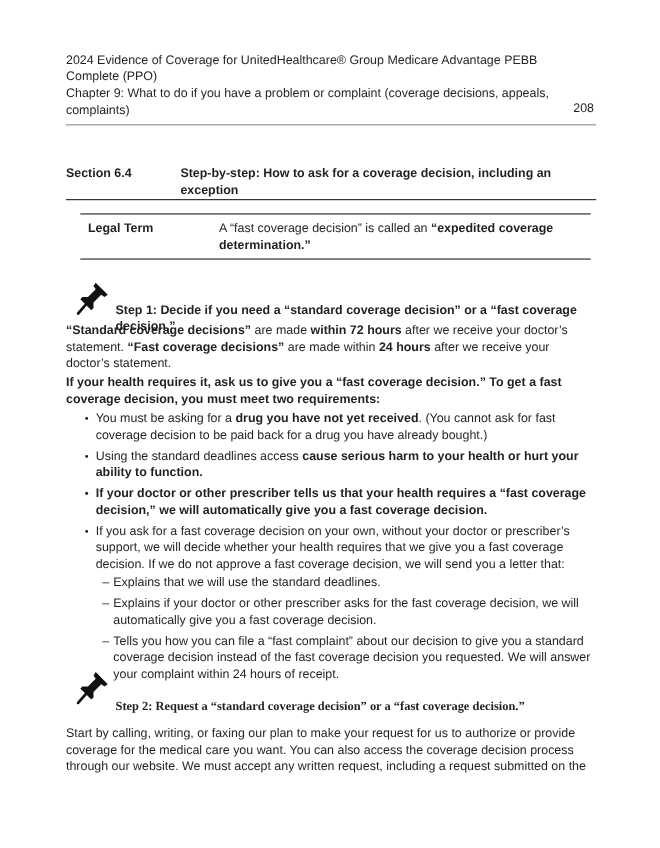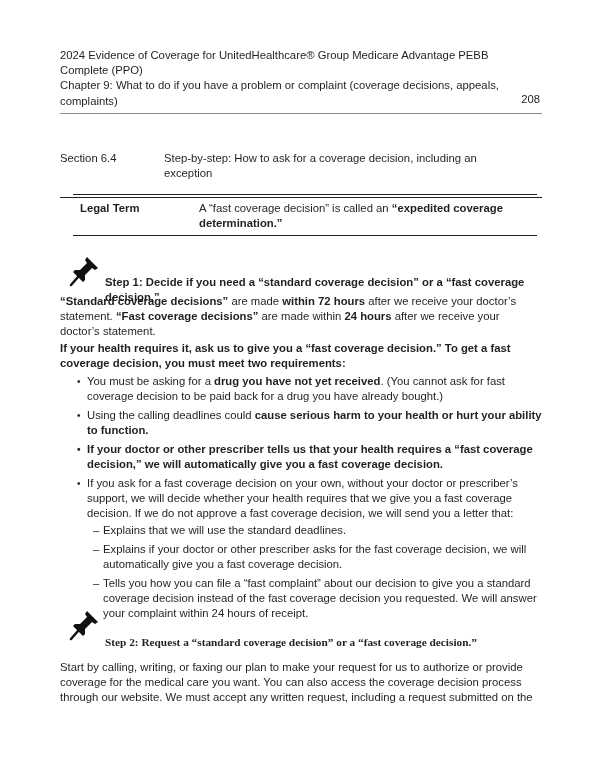--- a/index.html
+++ b/index.html
@@ -6,21 +6,21 @@
   body { width: 600px; height: 771px; position: relative; overflow: hidden;
          font-family: "Liberation Sans", sans-serif; color: #231f20; font-size: 11.3px; }
   .page { position: absolute; left: 0; top: 0; width: 600px; height: 594px; }
   .hdr { position: absolute; left: 60px; top: 48px; width: 445px; line-height: 15.2px; font-size: 11.3px; }
   .pgnum { position: absolute; right: 60px; top: 93px; font-size: 11.3px; }
   .hdr-rule { position: absolute; left: 60px; right: 58px; top: 113px; border-top: 1.4px solid #8a8a8a; }
   .b { font-weight: bold; }
   .bullet { position: relative; padding-left: 10px; }
   .bullet::before { content: "\2022"; position: absolute; left: 0; top: 0; font-size: 10px; }
   .p-intro { position: absolute; left: 60px; top: 122px; width: 490px; }
-  .sec { position: absolute; left: 60px; top: 151px; width: 482px; border-bottom: 1px solid #231f20; padding-bottom: 16px; font-weight: normal; font-size: 11.3px; line-height: 15px; }
+  .sec { position: absolute; left: 60px; top: 151px; width: 482px; border-bottom: 1px solid #231f20; padding-bottom: 0; font-weight: bold; font-size: 11.3px; line-height: 15px; }
   .sec .num { position: absolute; left: 0; top: 0; }
   .sec .title { margin-left: 104px; width: 350px; }
   .legal { position: absolute; left: 73px; top: 194px; width: 464px; border-top: 1px solid #231f20; border-bottom: 1px solid #231f20; padding: 6px 0 4px 0; line-height: 15px; }
   .legal .lbl { position: absolute; left: 7px; top: 6px; font-weight: bold; }
   .legal .txt { margin-left: 126px; width: 320px; }
   .step { position: absolute; left: 60px; width: 482px; line-height: 15px; }
   .step .pin { position: absolute; left: 8px; top: 0; width: 32px; height: 32px; }
   .step .st { margin-left: 45px; font-weight: bold; margin-top: 20px; }
   .para { position: absolute; left: 60px; width: 482px; line-height: 15px; }
   .blist { position: absolute; left: 77px; width: 465px; line-height: 15px; }
@@ -59,21 +59,21 @@
     </svg>
     <div class="st">Step 1: Decide if you need a “standard coverage decision” or a “fast coverage decision.”</div>
   </div>
 
   <div class="para" style="top:294px;"><span class="b">“Standard coverage decisions”</span><span> are made </span><span class="b">within 72 hours</span><span> after we receive your doctor’s statement. </span><span class="b">“Fast coverage decisions”</span><span> are made within </span><span class="b">24 hours</span><span> after we receive your doctor’s statement.</span></div>
 
   <div class="para b" style="top:341px;">If your health requires it, ask us to give you a “fast coverage decision.” To get a fast coverage decision, you must meet two requirements:</div>
 
   <div class="blist" style="top:374px;">
     <div class="item bullet"><span>You must be asking for a </span><span class="b">drug you have not yet received</span><span>. (You cannot ask for fast coverage decision to be paid back for a drug you have already bought.)</span></div>
-    <div class="item bullet"><span>Using the calling deadlines could </span><span class="b">cause serious harm to your health or hurt your ability to function.</span></div>
+    <div class="item bullet"><span>Using the standard deadlines access </span><span class="b">cause serious harm to your health or hurt your ability to function.</span></div>
     <div class="item bullet b">If your doctor or other prescriber tells us that your health requires a “fast coverage decision,” we will automatically give you a fast coverage decision.</div>
     <div class="item bullet">
       <span>If you ask for a fast coverage decision on your own, without your doctor or prescriber’s support, we will decide whether your health requires that we give you a fast coverage decision. If we do not approve a fast coverage decision, we will send you a letter that:</span>
       <div class="dlist">
         <div class="d">Explains that we will use the standard deadlines.</div>
         <div class="d">Explains if your doctor or other prescriber asks for the fast coverage decision, we will automatically give you a fast coverage decision.</div>
         <div class="d">Tells you how you can file a “fast complaint” about our decision to give you a standard coverage decision instead of the fast coverage decision you requested. We will answer your complaint within 24 hours of receipt.</div>
       </div>
     </div>
   </div>

